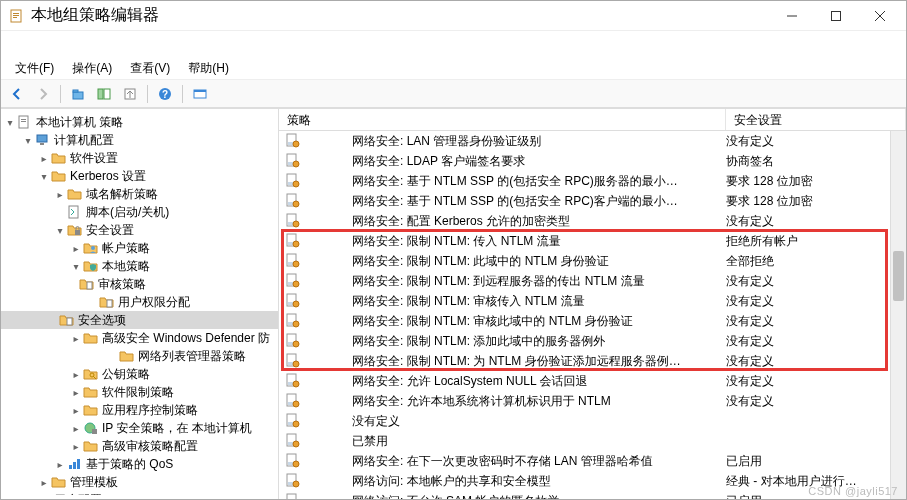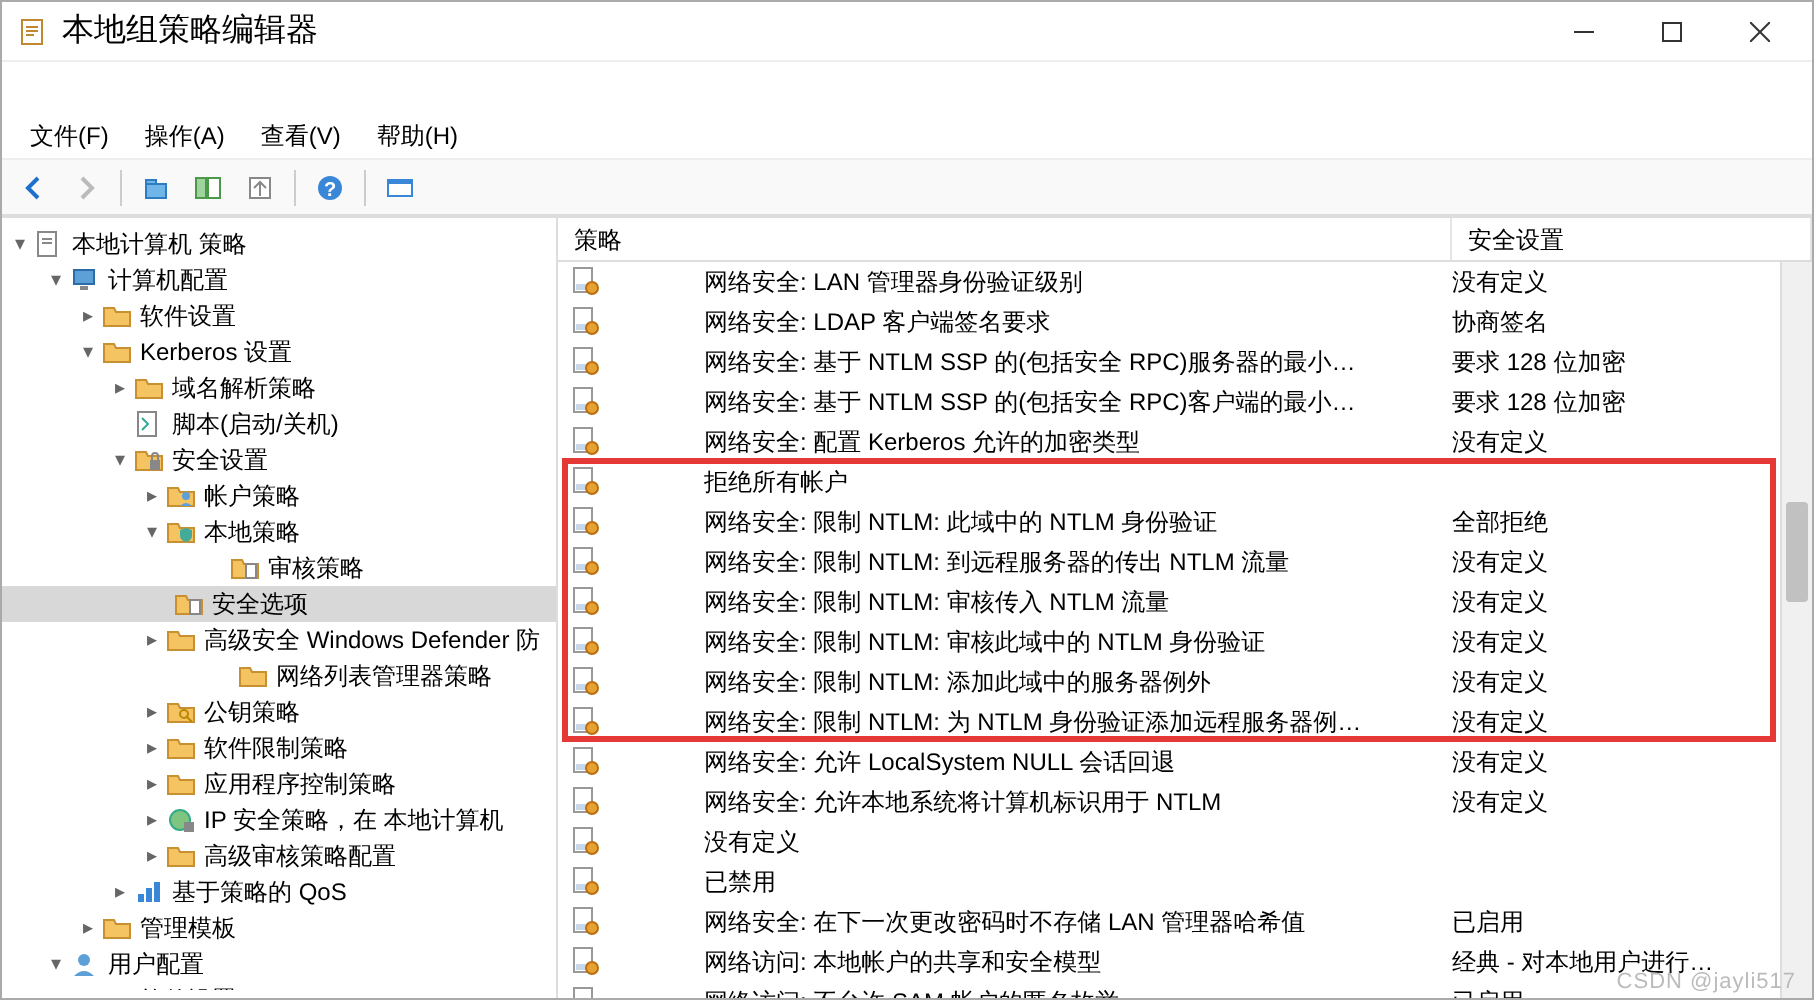--- a/index.html
+++ b/index.html
@@ -210,31 +210,41 @@
         <div class="tree-row" style="padding-left:68px">
           <span class="twisty">▾</span>
           <span class="folder-icon">
             <svg width="16" height="14">
               <path d="M1 3 h5 l1 2 h7 v7 h-13 z" fill="#f5c462" stroke="#c89030"></path>
               <path d="M10 5 L13 6 V9 Q13 11 10 12 Q7 11 7 9 V6 Z" fill="#4a9"></path>
             </svg>
           </span>
           <span class="tree-label">本地策略</span>
         </div>
-        <div class="tree-row" style="padding-left:100px">
+        <div class="tree-row" style="padding-left:64px">
           <span class="twisty"></span>
           <span class="folder-icon">
             <svg width="16" height="14">
               <path d="M1 3 h5 l1 2 h7 v7 h-13 z" fill="#f5c462" stroke="#c89030"></path>
               <rect x="8" y="5" width="5" height="7" fill="#fff" stroke="#888"></rect>
             </svg>
           </span>
           <span class="tree-label">审核策略</span>
         </div>
-        <div class="tree-row selected" style="padding-left:72px">
+        <div class="tree-row" style="padding-left:84px">
+          <span class="twisty"></span>
+          <span class="folder-icon">
+            <svg width="16" height="14">
+              <path d="M1 3 h5 l1 2 h7 v7 h-13 z" fill="#f5c462" stroke="#c89030"></path>
+              <rect x="8" y="5" width="5" height="7" fill="#fff" stroke="#888"></rect>
+            </svg>
+          </span>
+          <span class="tree-label">用户权限分配</span>
+        </div>
+        <div class="tree-row selected" style="padding-left:44px">
           <span class="twisty"></span>
           <span class="folder-icon">
             <svg width="16" height="14">
               <path d="M1 3 h5 l1 2 h7 v7 h-13 z" fill="#f5c462" stroke="#c89030"></path>
               <rect x="8" y="5" width="5" height="7" fill="#fff" stroke="#888"></rect>
             </svg>
           </span>
           <span class="tree-label">安全选项</span>
         </div>
         <div class="tree-row" style="padding-left:68px">
@@ -406,20 +416,21 @@
           <span class="row-setting">没有定义</span>
         </div>
         <div class="list-row">
           <span class="row-icon">
             <svg width="16" height="16">
               <rect x="2" y="1" width="9" height="12" fill="#fff" stroke="#999"></rect>
               <rect x="3" y="9" width="7" height="3" fill="#c8d8e8"></rect>
               <circle cx="11" cy="11" r="3" fill="#e8a030" stroke="#b87010"></circle>
             </svg>
           </span>
+          <span class="row-policy">网络安全: 限制 NTLM: 传入 NTLM 流量</span>
           <span class="row-setting">拒绝所有帐户</span>
         </div>
         <div class="list-row">
           <span class="row-icon">
             <svg width="16" height="16">
               <rect x="2" y="1" width="9" height="12" fill="#fff" stroke="#999"></rect>
               <rect x="3" y="9" width="7" height="3" fill="#c8d8e8"></rect>
               <circle cx="11" cy="11" r="3" fill="#e8a030" stroke="#b87010"></circle>
             </svg>
           </span>

